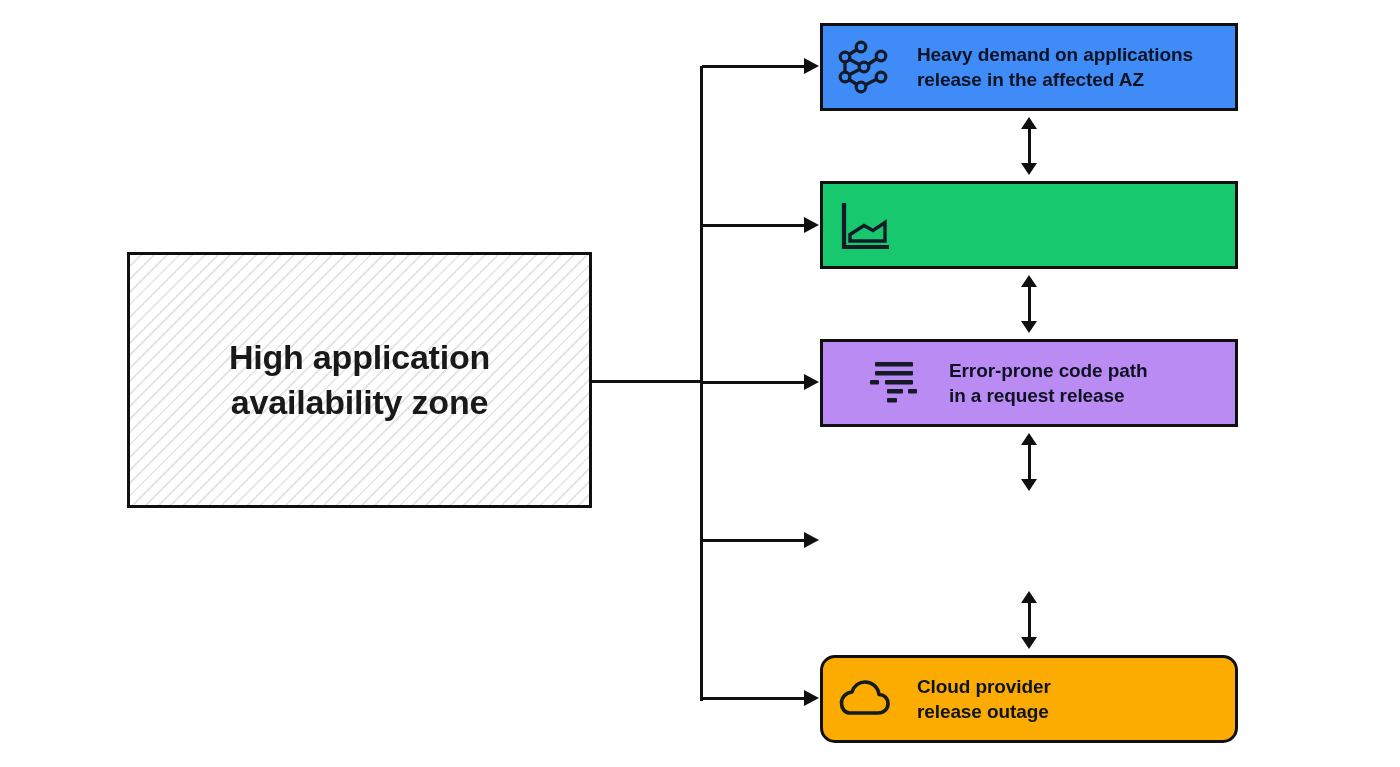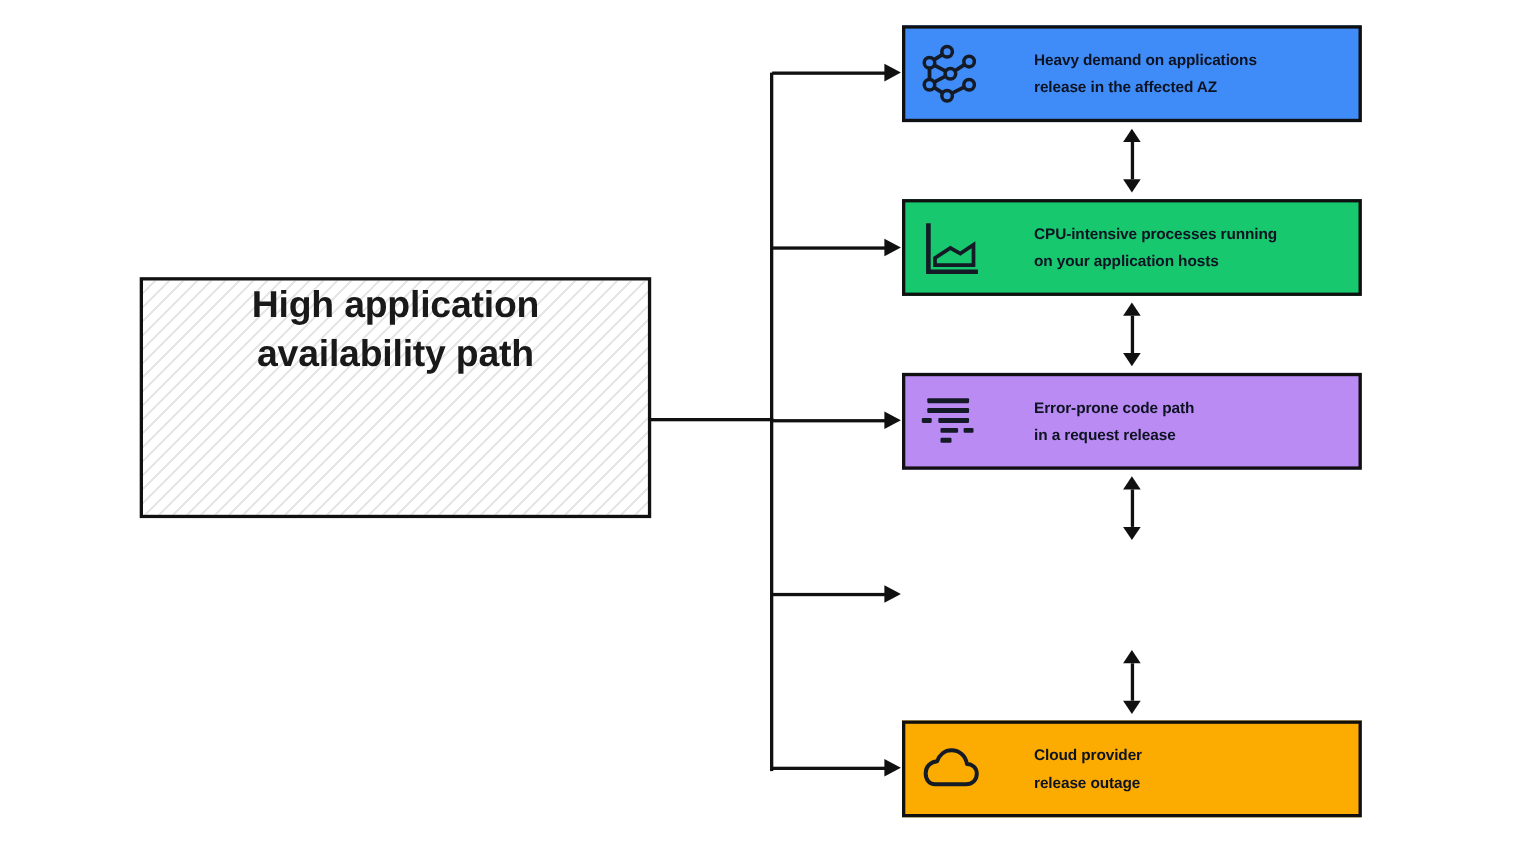--- a/index.html
+++ b/index.html
@@ -5,41 +5,41 @@
   html,body{margin:0;padding:0;background:#fff;}
   .canvas{
     position:relative;
     width:1400px;height:767px;
     background:var(--bg,#ffffff);
     font-family:"Liberation Sans", sans-serif;
     overflow:hidden;
   }
   
   .root-box{
-    position:absolute;left:127px;top:252px;width:465px;height:219px;
+    position:absolute;left:127px;top:252px;width:465px;height:256px;
     box-sizing:border-box;border:3px solid var(--border,#101010);
     background:repeating-linear-gradient(135deg,#ffffff 0 7px,var(--hatch,#e6e6e6) 7px 9px);
-    display:flex;align-items:flex-start;justify-content:center;text-align:center;
+    display:flex;align-items:center;justify-content:center;text-align:center;
   }
   .root-label{
     font-size:34px;font-weight:700;color:var(--root-text,#191919);
     line-height:45px;letter-spacing:-0.2px;
   }
   
   .cause{
     position:absolute;left:820px;width:418px;height:88px;
     box-sizing:border-box;border:3px solid var(--border,#101010);
     background:var(--box-bg,#ccc);
     display:flex;align-items:center;
   }
   .cause .icon{width:56px;height:56px;margin:0 25px 0 13px;flex:0 0 auto;}
   .cause .icon svg{display:block;width:56px;height:56px;}
   .cause-text{
-    font-size:14px;font-weight:700;color:var(--box-text,#0d1322);
-    line-height:25px;letter-spacing:-0.1px;margin-left:23px;
+    font-size:19px;font-weight:700;color:var(--box-text,#0d1322);
+    line-height:25px;letter-spacing:-0.1px;
   }
   
   .line{position:absolute;background:var(--line,#101010);}
   .arrow-head-right{
     position:absolute;width:0;height:0;
     border-top:8px solid transparent;border-bottom:8px solid transparent;
     border-left:15px solid var(--line,#101010);
   }
   
   .biarrow{
@@ -59,21 +59,21 @@
   .biarrow .shaft{width:3px;flex:1 1 auto;background:var(--line,#101010);}
 </style>
 </head>
 <body>
 
 <div class="canvas" style="--bg: #ffffff; --line: #101010; --border: #101010; --box-text: #0d1322; --root-text: #191919; --icon: #141a26; --hatch: #e6e6e6;">
 
   <div class="root-box">
     <div class="root-label">
       <div>High application</div>
-      <div>availability path</div>
+      <div>availability zone</div>
     </div>
   </div>
 
   <div class="line" style="left:590px;top:380px;width:113px;height:3px;"></div>
 
   <div class="line" style="left:700px;top:66px;width:3px;height:635px;"></div>
 
   <div class="line" style="left:702px;top:65px;width:104px;height:3px;"></div>
   <div class="arrow-head-right" style="left:804px;top:58px;"></div>
 
@@ -118,48 +118,44 @@
     </div>
   </div>
 
   <div class="cause" style="top: 181px; --box-bg: #17c86f;">
     <span class="icon">
       <svg viewBox="0 0 56 56">
         <path d="M8 6 V50 H53" stroke="var(--icon,#141a26)" stroke-width="4.2" fill="none"></path>
         <path d="M14 44 V37.5 L28 28.5 L37 33.5 L49 25.5 V44 Z" stroke="var(--icon,#141a26)" stroke-width="3.4" fill="none" stroke-linejoin="miter"></path>
       </svg>
     </span>
-    <div class="cause-text">
-      <div>CPU-intensive processes running</div>
-      <div>on your application hosts</div>
-    </div>
   </div>
 
-  <div class="cause" style="top: 339px; --box-bg: #bb8bf4;">
+  <div class="cause" style="top: 339px; padding-left: 32px; --box-bg: #bb8bf4;">
     <span class="icon">
       <svg viewBox="0 0 56 56">
         <g fill="var(--icon,#141a26)">
           <rect x="7" y="7" width="38" height="4.5" rx="1"></rect>
           <rect x="7" y="16" width="38" height="4.5" rx="1"></rect>
           <rect x="2" y="25" width="9" height="4.5" rx="1"></rect>
           <rect x="17" y="25" width="28" height="4.5" rx="1"></rect>
           <rect x="19" y="34" width="16" height="4.5" rx="1"></rect>
           <rect x="40" y="34" width="9" height="4.5" rx="1"></rect>
           <rect x="19" y="43" width="10" height="4.5" rx="1"></rect>
         </g>
       </svg>
     </span>
     <div class="cause-text">
       <div>Error-prone code path</div>
       <div>in a request release</div>
     </div>
   </div>
 
 
-  <div class="cause" style="top: 655px; --box-bg: #fcab01;">
+  <div class="cause" style="top: 655px; border-radius: 15px; --box-bg: #fcab01;">
     <span class="icon">
       <svg viewBox="0 0 56 56">
         <path d="M14 42 H42 C48 42 52 38 52 32.5 C52 27 48 23.5 43 23.5 C42 16 36 11 29 11 C23 11 18 15 16 21 C10 21.5 5.5 26 5.5 32 C5.5 38 9 42 14 42 Z" stroke="var(--icon,#141a26)" stroke-width="3.6" fill="none" stroke-linecap="round" stroke-linejoin="round"></path>
       </svg>
     </span>
     <div class="cause-text">
       <div>Cloud provider</div>
       <div>release outage</div>
     </div>
   </div>

